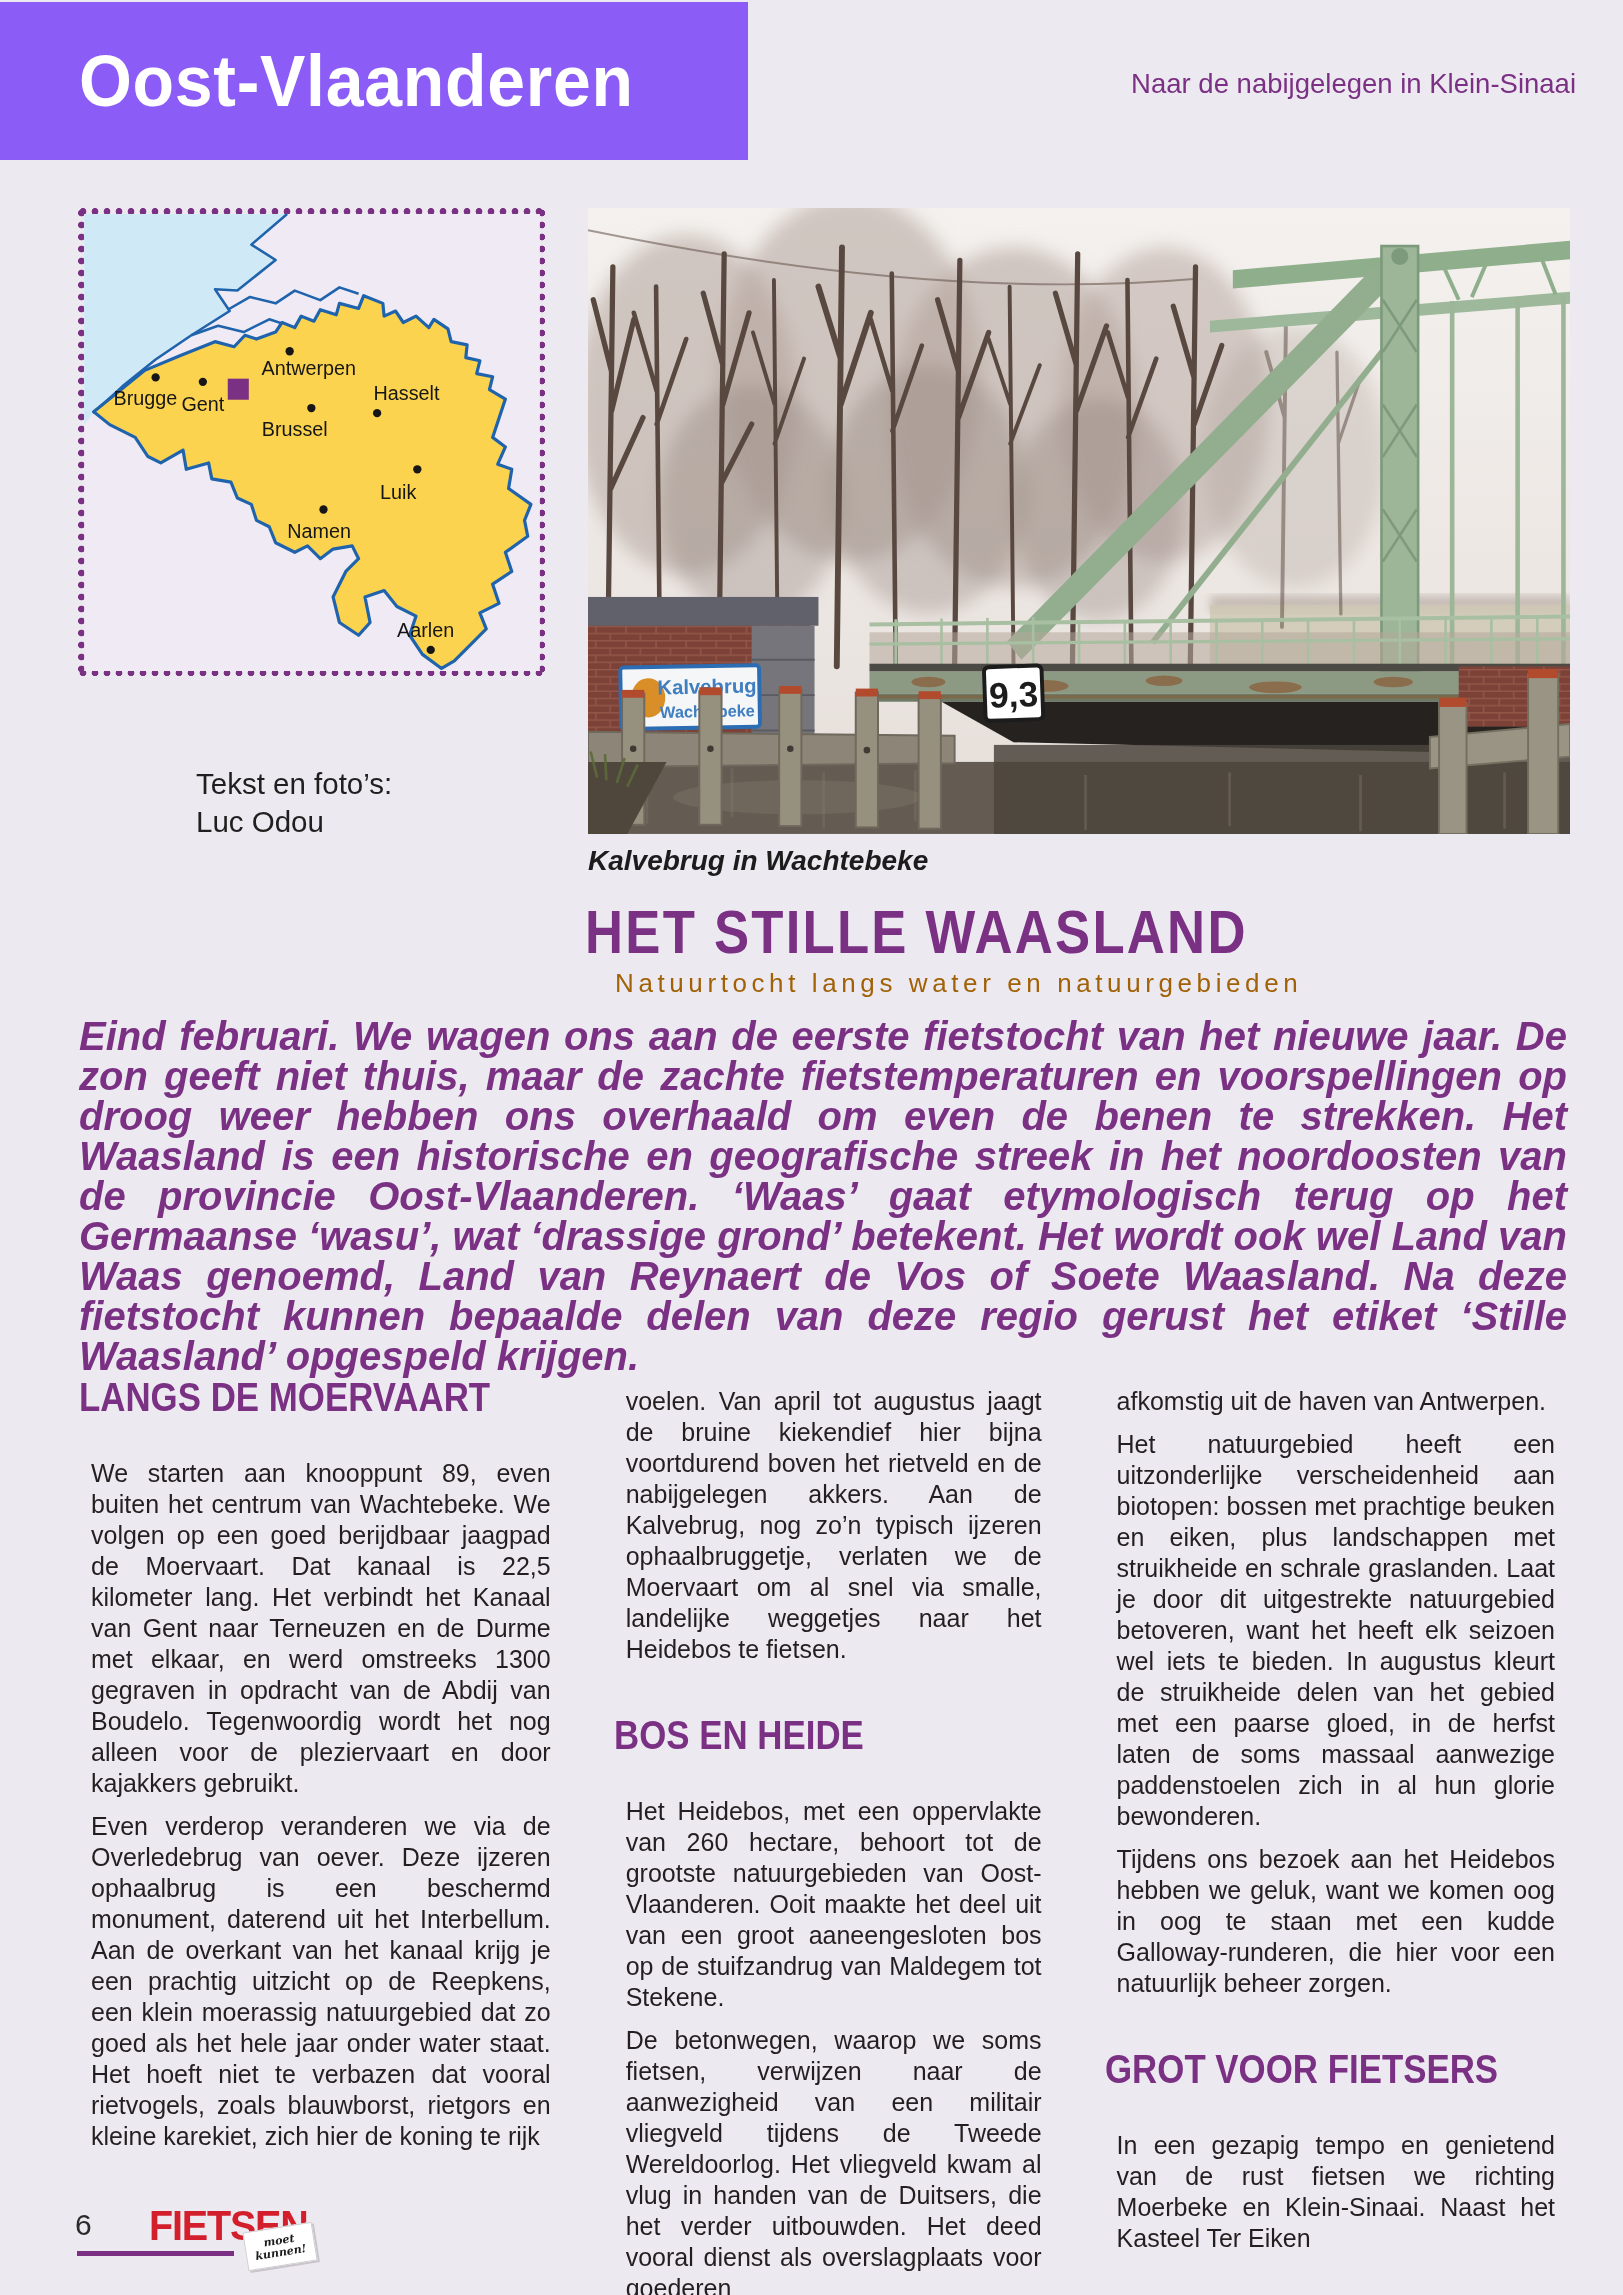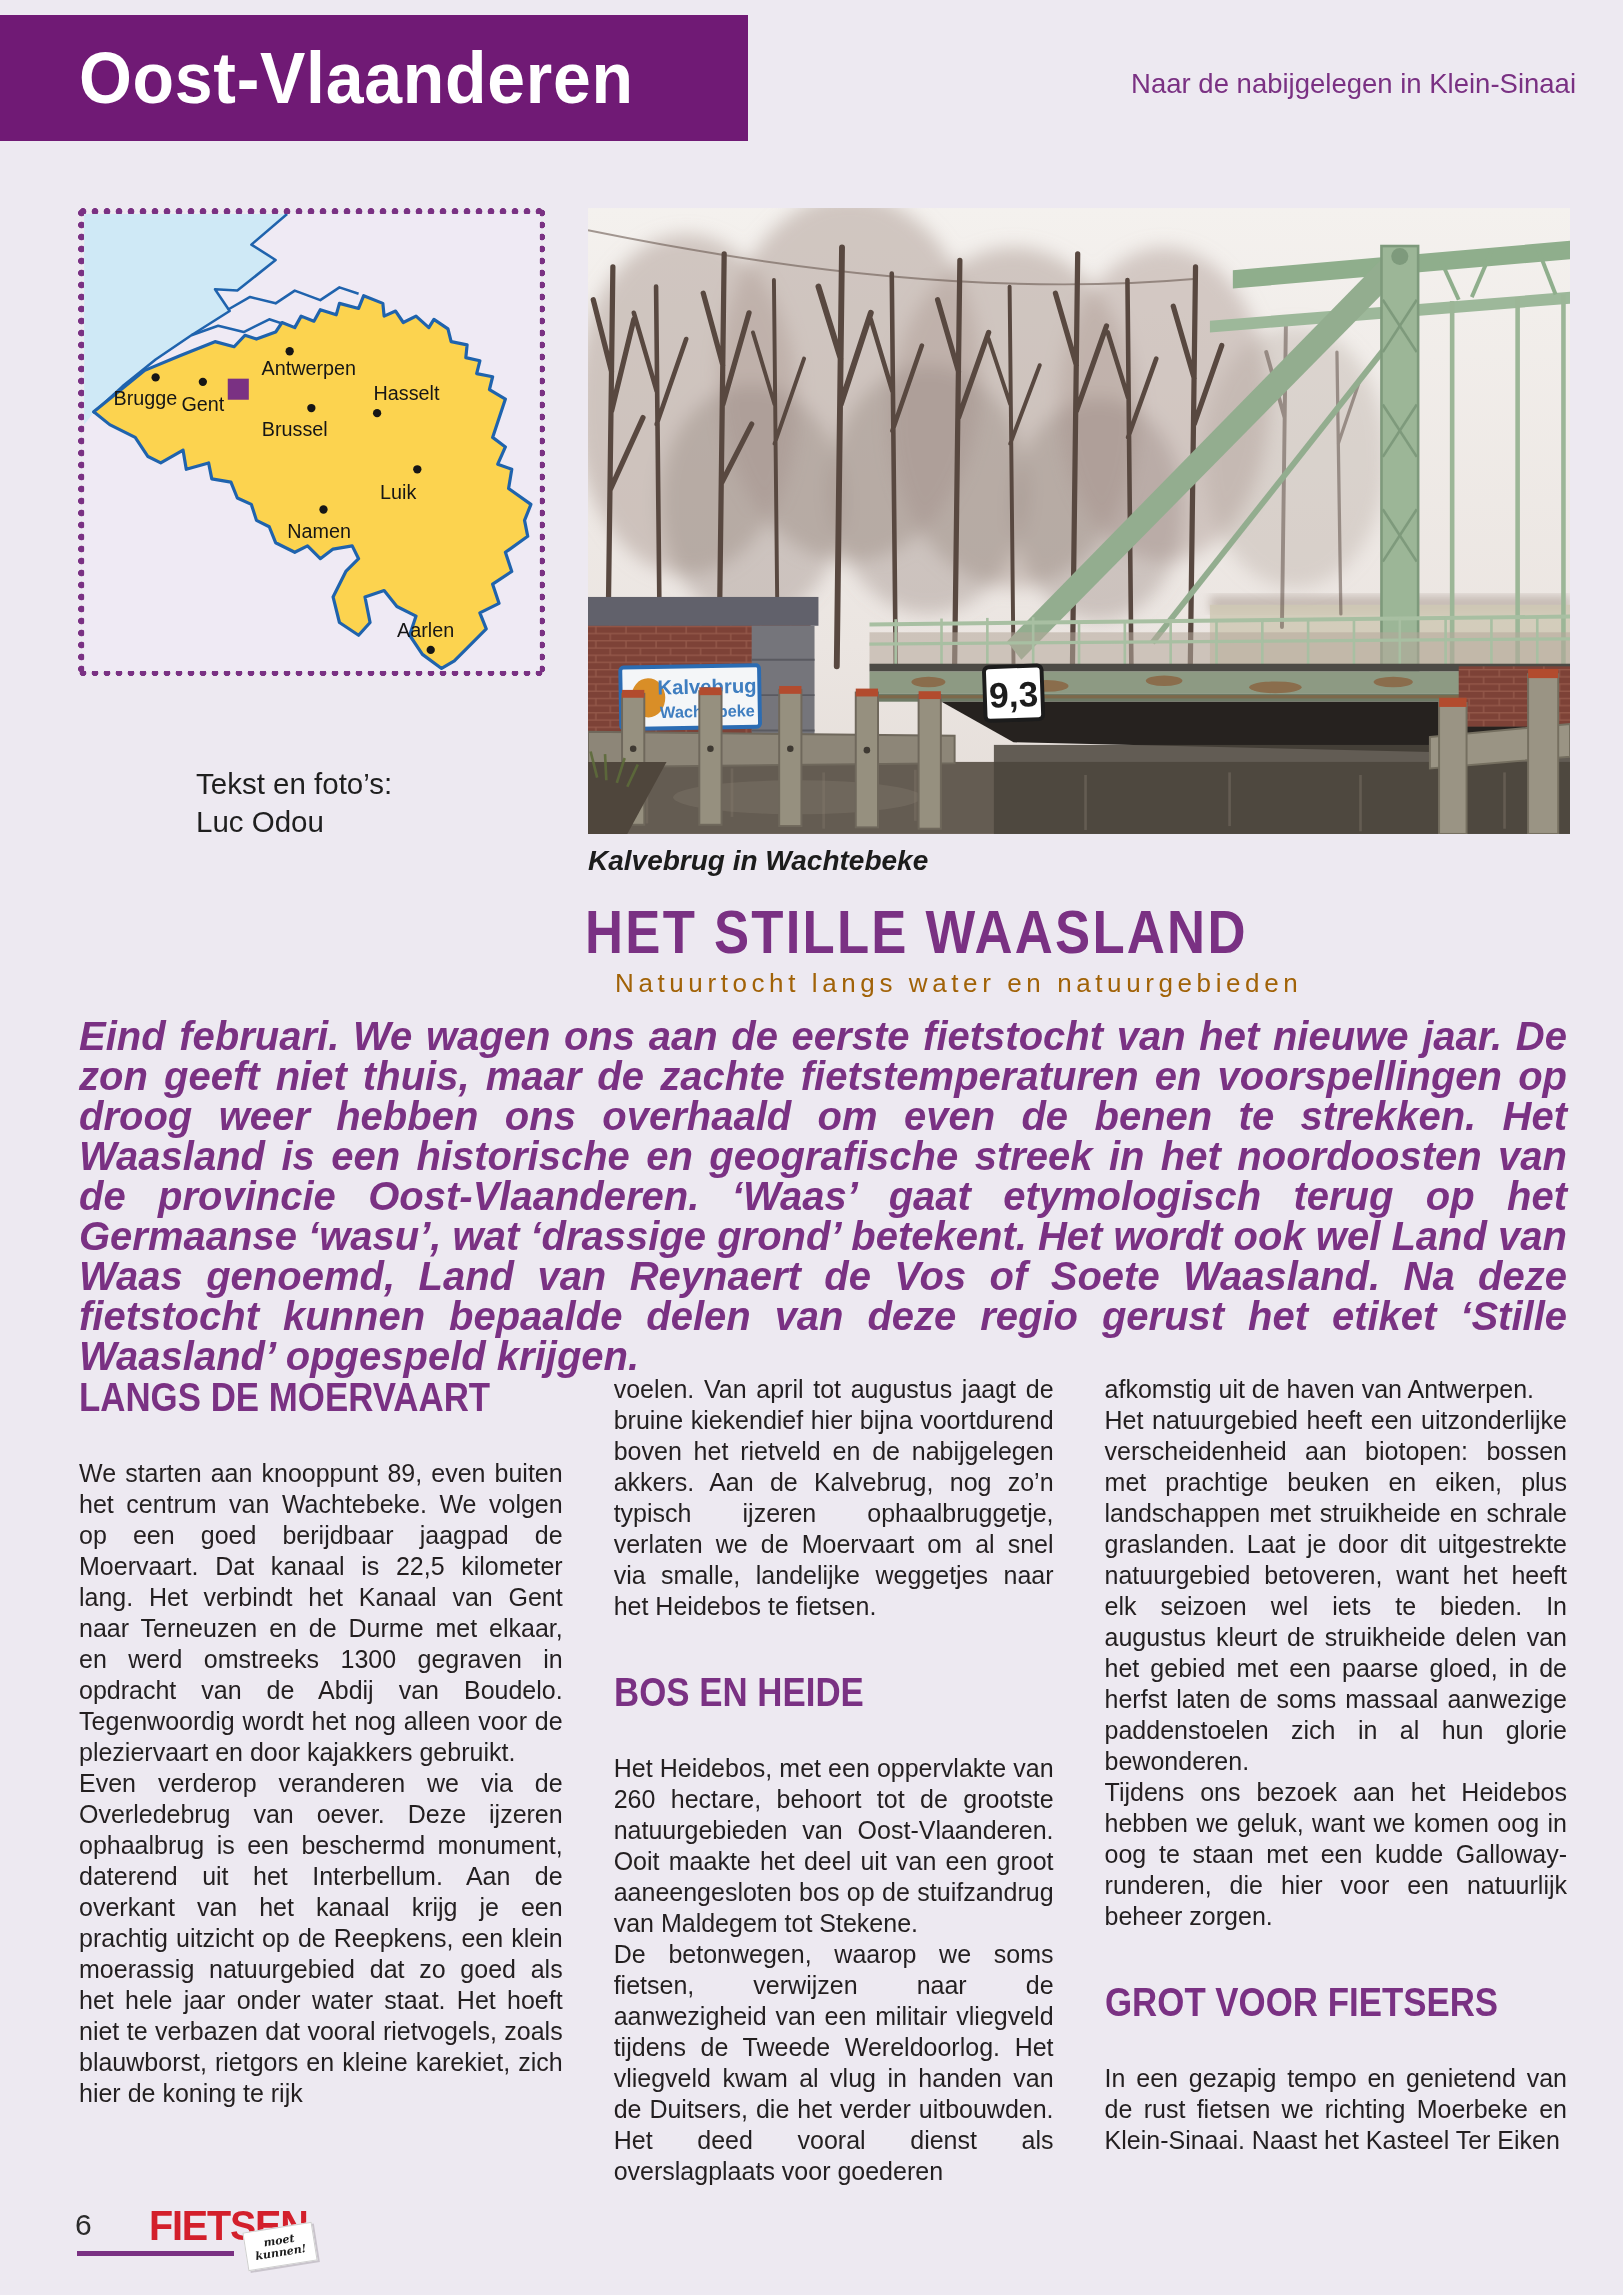--- a/index.html
+++ b/index.html
@@ -1,20 +1,20 @@
 <!DOCTYPE html>
 <html style="font-size:10.5px"><head>
 <meta charset="utf-8">
 <style>
   html,body{margin:0;padding:0;background:#e2dde8;}
   .page{position:relative;width:1623px;height:2295px;background:#EDE9F1;overflow:hidden;
         font-family:"Liberation Sans",sans-serif;color:#231F20;}
 
   
-  .hdr-band{position:absolute;left:0;top:15px;width:748px;height:126px;background:#701a75;
+  .hdr-band{position:absolute;left:0;top:2px;width:748px;height:158px;background:#8b5cf6;
             display:flex;align-items:center;}
   .hdr-band span{color:#fff;font-weight:bold;font-size:68px;letter-spacing:0.7px;
                  padding-left:79px;transform:scaleY(1.05);display:inline-block;}
   .kicker{position:absolute;top:68px;right:47px;font-size:27.5px;color:#7A3183;font-weight:500;}
 
   
   .mapbox{position:absolute;left:77px;top:207px;width:469px;height:470px;}
   .dot-h,.dot-v{position:absolute;background-image:radial-gradient(circle,#7A3183 3px,rgba(0,0,0,0) 3.7px);}
   .dot-h{left:0;width:100%;height:8.5px;background-size:12px 8.5px;background-repeat:repeat-x;}
   .dot-v{top:0;height:100%;width:8.5px;background-size:8.5px 12px;background-repeat:repeat-y;}
@@ -29,21 +29,21 @@
 
   .title{position:absolute;left:585px;top:896px;color:#7A3183;font-weight:bold;
          font-size:62px;letter-spacing:2.6px;transform:scaleX(.85);transform-origin:left;white-space:nowrap;}
   .subtitle{position:absolute;left:615px;top:968px;color:#a16207;font-size:26px;letter-spacing:4.6px;white-space:nowrap;}
 
   .intro{position:absolute;left:79px;top:1016px;width:1488px;color:#7A3183;
          font-size:40px;line-height:40px;font-weight:bold;font-style:italic;text-align:justify;}
 
   .cols{position:absolute;left:79px;top:1374px;width:1488px;display:grid;
         grid-template-columns:1fr 1fr 1fr;column-gap:51px;}
-  .col p{margin:0;font-size:25px;line-height:31px;text-align:justify;}
+  .col p{margin:12px;font-size:25px;line-height:31px;text-align:justify;}
   .col h3{margin:47px 0 37px 0;color:#7A3183;font-weight:bold;font-size:41px;white-space:nowrap;
           transform:scaleX(.85);transform-origin:left;}
   .col h3:first-child{margin-top:0;}
 
   
   .pageno{position:absolute;left:75px;top:2208px;font-size:30px;color:#2b2b2b;}
   .logo{position:absolute;left:149px;top:2201px;}
   .logo .word{color:#D31F2B;font-weight:bold;font-size:43px;letter-spacing:-1.3px;
               transform:scaleX(.92);transform-origin:left;display:inline-block;}
   .sticker{position:absolute;left:96px;top:26px;width:68px;height:37px;background:#fff;

